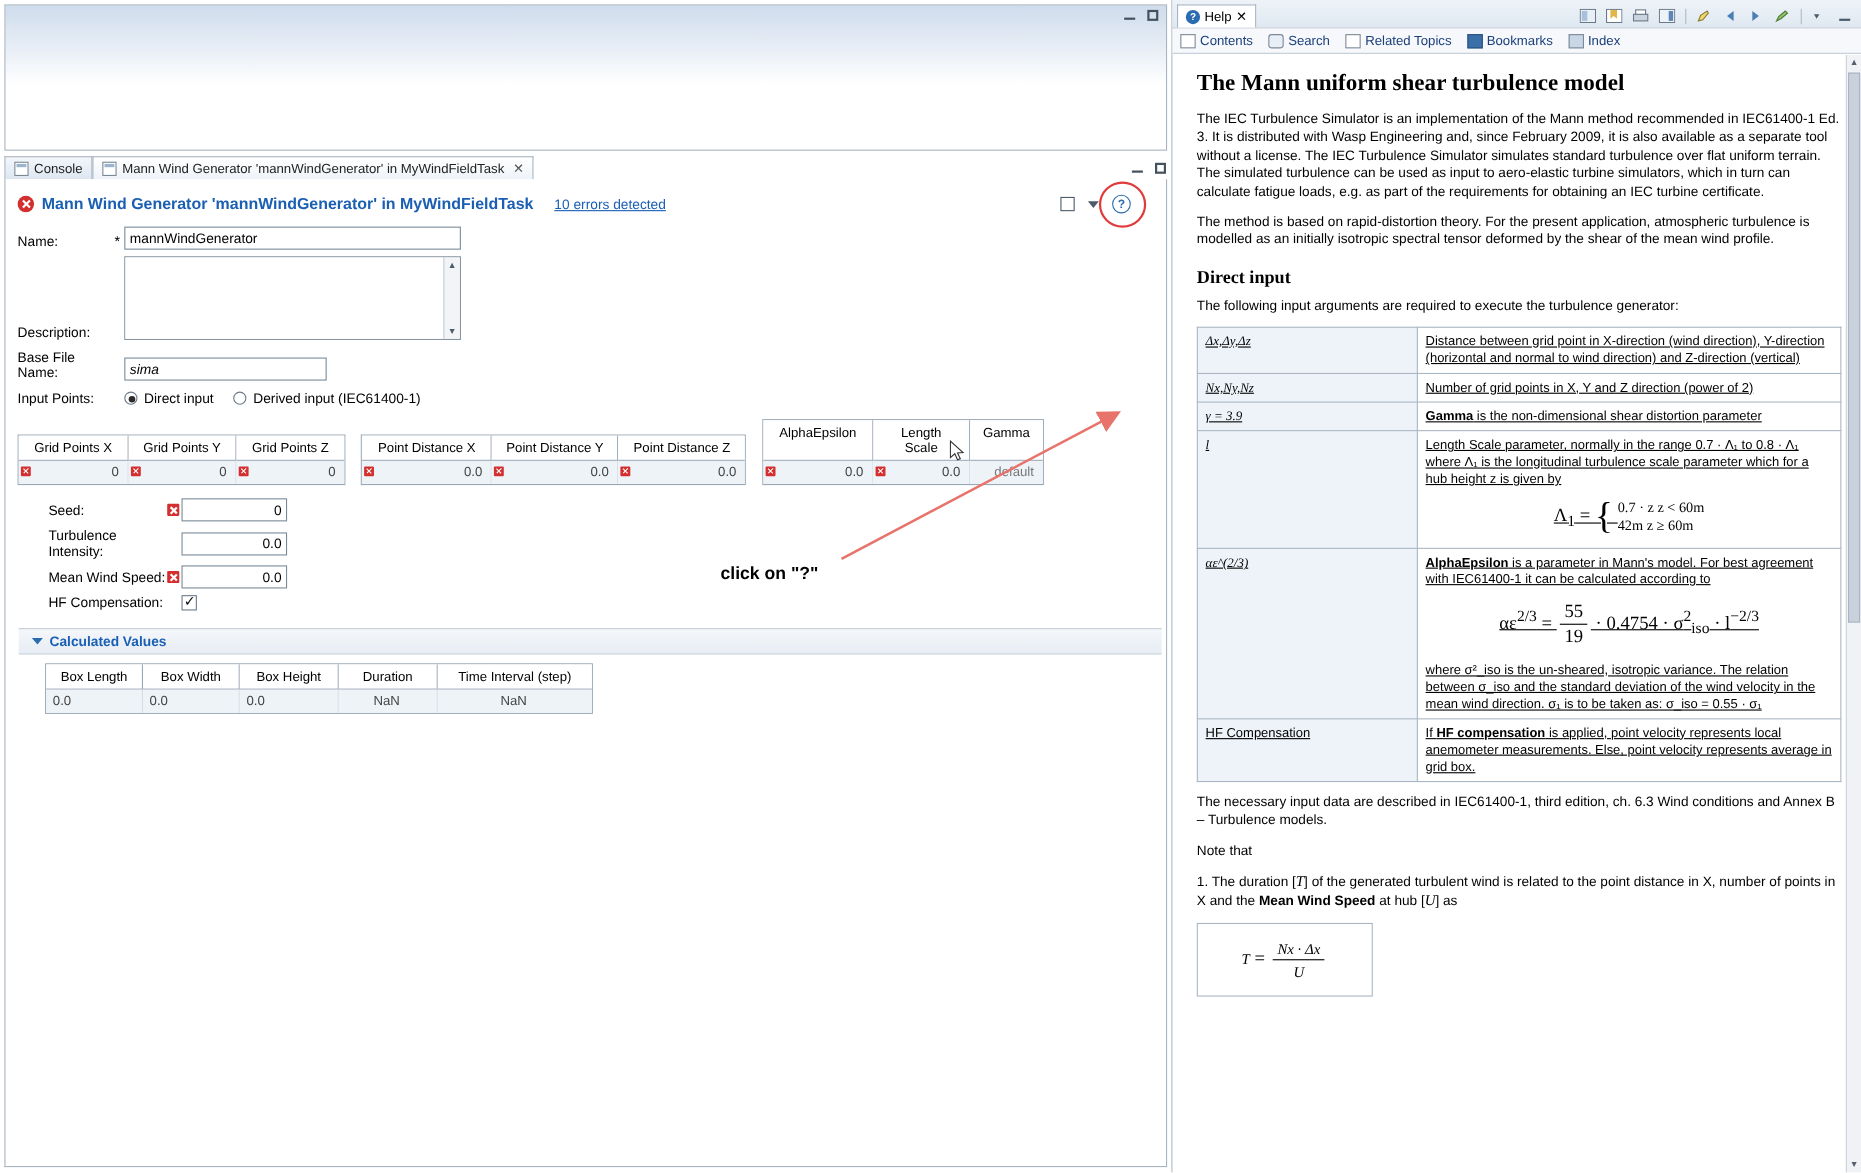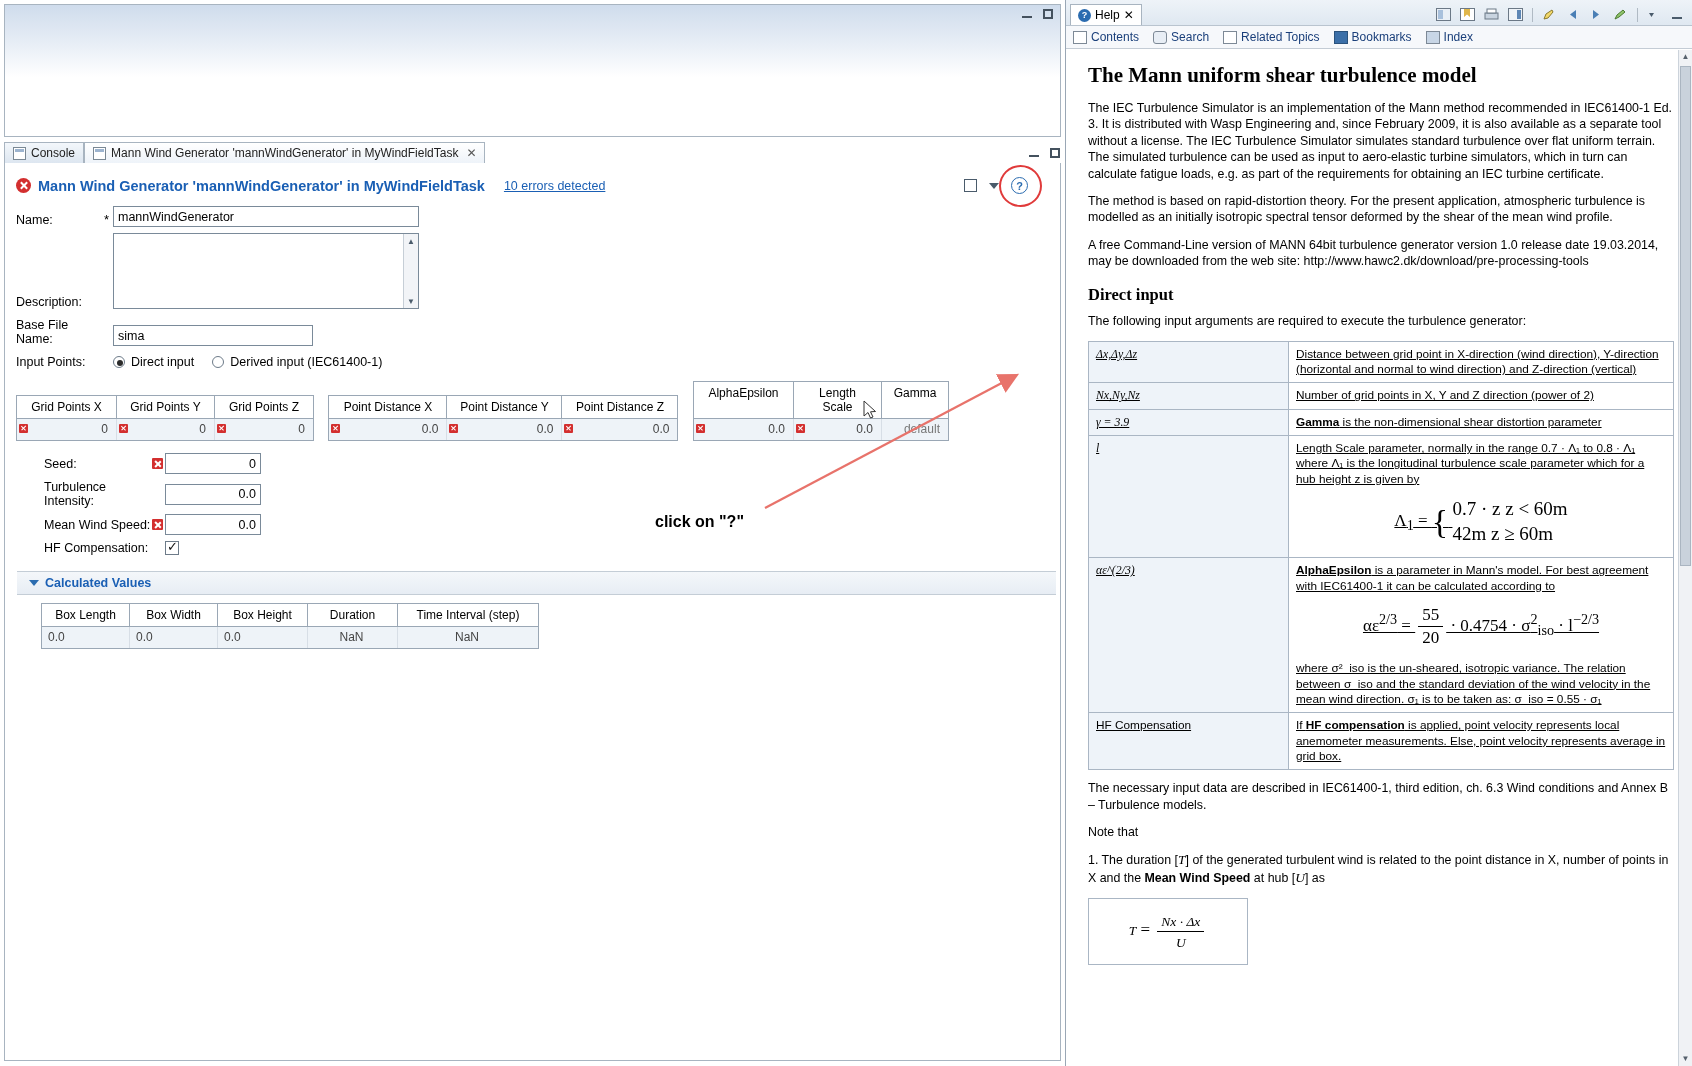--- a/index.html
+++ b/index.html
@@ -91,21 +91,21 @@
     border:1px solid #7a8a99; padding:2px 4px; height:21px; background:#fff; color:#000;
   }
   .name-input { width: 306px; }
   .desc-box {
     width: 306px; height: 76px; border:1px solid #7a8a99; background:#fff;
     position:relative; display:flex;
   }
   .desc-area { flex:1; border:none; outline:none; resize:none; font-family:"Liberation Sans", sans-serif; font-size:12.5px; padding:3px; }
   .vscroll { width:15px; border-left:1px solid #c6ced6; background:#f2f4f7; display:flex; flex-direction:column; justify-content:space-between; }
   .vscroll .arw { height:14px; display:flex; align-items:center; justify-content:center; font-size:8px; color:#4a5b6b; }
-  .basefile-input { width: 200px; }
+  .basefile-input { width: 184px; font-style: italic; }
 
   .radio-line { display:flex; align-items:center; gap:6px; padding-top:2px; }
   .radio { width:12px;height:12px;border-radius:50%;border:1px solid #6d7b89;background:#fff;position:relative;display:inline-block; }
   .radio.on::after { content:""; position:absolute; left:3px; top:3px; width:6px;height:6px;border-radius:50%;background:#2b2b2b; }
   .radio-lab { font-size:12.5px; margin-right:12px; }
 
   
   .gtable { border:1px solid #9aa7b5; margin: 6px 0 0 11px; display:inline-block; background:#fff; }
   .gthead { display:flex; }
   .gth {
@@ -182,21 +182,21 @@
   .help-table { width:100%; border-collapse:collapse; margin:6px 0 10px 0; }
   .help-table td { border:1px solid #aab6c4; padding:5px 7px; font-size:11.8px; vertical-align:top; line-height:1.3;text-decoration:underline; }
   .help-table td.c1 { width:200px; background:#eef3f9; }
   .mathi { font-family:"Liberation Serif", serif; font-style:italic; font-size:13.5px; }
   .b { font-weight:bold; }
   .formula { text-align:center; font-family:"Liberation Serif", serif; font-size:17px; padding:10px 0 6px 0; }
   .frac { display:inline-block; text-align:center; vertical-align:middle; margin:0 3px; }
   .frac .num { border-bottom:1px solid #000; padding:0 4px; display:block; }
   .frac .den { padding:0 4px; display:block; }
   .brace { font-size:34px; vertical-align:middle; line-height:0.8; font-family:"Liberation Serif", serif; }
-  .cases { display:inline-block; text-align:left; vertical-align:middle; font-size:19px; }
+  .cases { display:inline-block; text-align:left; vertical-align:middle; font-size:13px; }
   .help-scroll {
     position:absolute; right:0; top:50px; bottom:0; width:14px; background:#f0f2f5; border-left:1px solid #ccd3db;
   }
   .help-scroll .sarw { height:14px; text-align:center; font-size:8px; color:#55606c; line-height:14px; }
   .help-scroll .sthumb { position:absolute; top:16px; height:500px; left:1px; right:1px; background:#c9d2dc; border:1px solid #aab5c1; }
   .box-formula { border:1px solid #aab6c4; padding:12px 10px; margin-top:8px; width:160px; }
 </style>
 </head>
 <body>
 
@@ -476,21 +476,20 @@
       <span class="navitem">
         <span class="navicon idx"></span>
         <a>Index</a>
       </span>
     </div>
 
     <div class="help-body">
       <h1 class="help-h1">The Mann uniform shear turbulence model</h1>
       <p class="help-p">The IEC Turbulence Simulator is an implementation of the Mann method recommended in IEC61400-1 Ed. 3. It is distributed with Wasp Engineering and, since February 2009, it is also available as a separate tool without a license. The IEC Turbulence Simulator simulates standard turbulence over flat uniform terrain. The simulated turbulence can be used as input to aero-elastic turbine simulators, which in turn can calculate fatigue loads, e.g. as part of the requirements for obtaining an IEC turbine certificate.</p>
       <p class="help-p">The method is based on rapid-distortion theory. For the present application, atmospheric turbulence is modelled as an initially isotropic spectral tensor deformed by the shear of the mean wind profile.</p>
-      <p class="help-p">A free Command-Line version of MANN 64bit turbulence generator version 1.0 release date 19.03.2014, may be downloaded from the web site: http://www.hawc2.dk/download/pre-processing-tools</p>
 
       <h2 class="help-h2">Direct input</h2>
       <p class="help-p">The following input arguments are required to execute the turbulence generator:</p>
 
       <table class="help-table">
         <tbody>
             <tr>
           <td class="c1 mathi">Δx,Δy,Δz</td>
           <td>Distance between grid point in X-direction (wind direction), Y-direction (horizontal and normal to wind direction) and Z-direction (vertical)</td>
         </tr>
@@ -515,21 +514,21 @@
               </span>
             </div>
           </td>
         </tr>
         <tr>
           <td class="c1 mathi">αε^(2/3)</td>
           <td>
             <span class="b">AlphaEpsilon</span> is a parameter in Mann's model. For best agreement with IEC61400-1 it can be calculated according to
             <div class="formula">
               αε<sup>2/3</sup> =
-              <span class="frac"><span class="num">55</span><span class="den">20</span></span>
+              <span class="frac"><span class="num">55</span><span class="den">19</span></span>
               · 0.4754 · σ<sup>2</sup><sub>iso</sub> · l<sup>−2/3</sup>
             </div>
             <div style="margin-top:6px">where σ²_iso is the un-sheared, isotropic variance. The relation between σ_iso and the standard deviation of the wind velocity in the mean wind direction. σ₁ is to be taken as: σ_iso = 0.55 · σ₁</div>
           </td>
         </tr>
         <tr>
           <td class="c1">HF Compensation</td>
           <td>If <span class="b">HF compensation</span> is applied, point velocity represents local anemometer measurements. Else, point velocity represents average in grid box.</td>
         </tr>
       </tbody>

